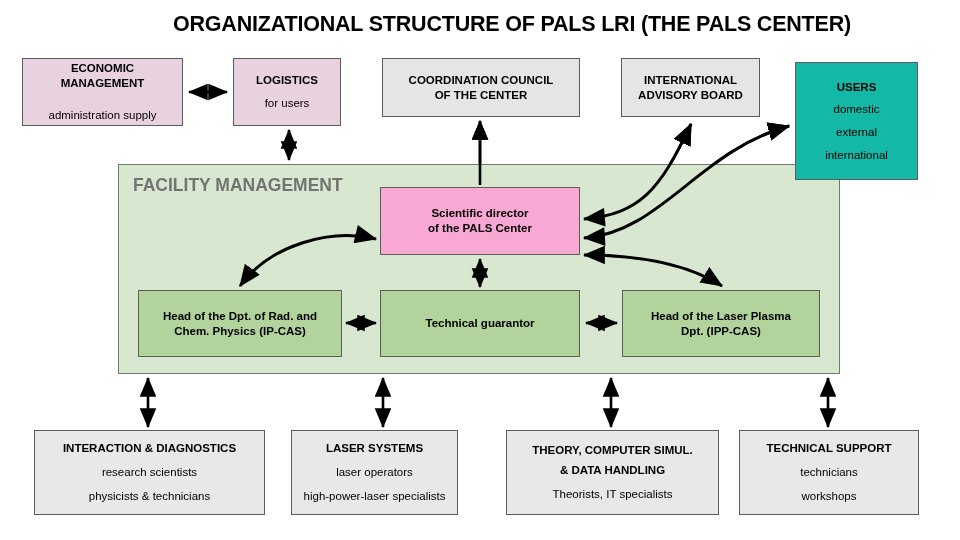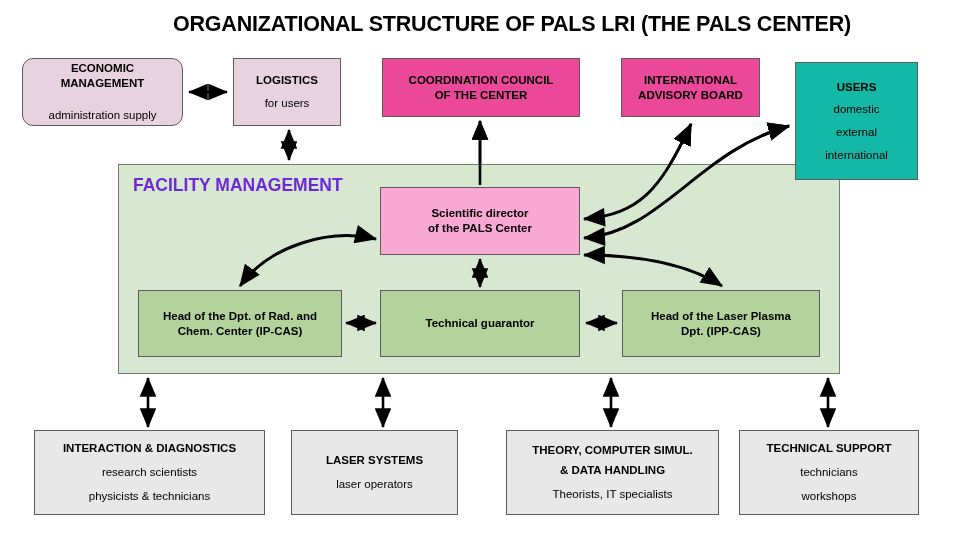--- a/index.html
+++ b/index.html
@@ -14,36 +14,36 @@
   .node{
     position:absolute;box-sizing:border-box;border:1px solid #5c5c5c;
     display:flex;flex-direction:column;align-items:center;justify-content:center;
     text-align:center;color:#000;line-height:1.28;
   }
   .node .hd{font-weight:bold;}
   .node .sub{font-weight:normal;}
 
   
   .pink{background:#e9d2df;}
-  .peach{background:#ec4899;justify-content:center;}
+  .peach{background:#e5e5e5;justify-content:center;}
   .blue{background:#14b8a6;}
   .green-mid{background:#b2d39b;}
   .green-dark{background:#f9a8d4;}
   .grey{background:#e8e8e8;}
 
   .panel{
     position:absolute;box-sizing:border-box;background:#d8e8d0;
     border:1px solid #6d7d67;
   }
   .panel-label{
-    position:absolute;left:14px;top:10px;font-size:17.5px;font-weight:bold;color:#6d28d9;
-  }
-
-  
-  #n-econ{left:22px;top:58px;width:161px;height:68px;font-size:11.5px;border-radius:11px;}
+    position:absolute;left:14px;top:10px;font-size:17.5px;font-weight:bold;color:#737373;
+  }
+
+  
+  #n-econ{left:22px;top:58px;width:161px;height:68px;font-size:11.5px;}
   #n-econ .sub{margin-top:17px;text-align:right;}
   #n-log{left:233px;top:58px;width:108px;height:68px;font-size:11.5px;}
   #n-log .sub{margin-top:8px;}
   #n-cc{left:382px;top:58px;width:198px;height:59px;font-size:11.5px;}
   #n-iab{left:621px;top:58px;width:139px;height:59px;font-size:11.5px;}
   #n-users{left:795px;top:62px;width:123px;height:118px;font-size:11.5px;}
   #n-users .sub{margin-top:8px;}
 
   
   #panel-fm{left:118px;top:164px;width:722px;height:210px;}
@@ -196,41 +196,42 @@
     <span class="sub">international</span>
   </div>
 
   <div class="node green-dark" id="n-dir">
     <span class="hd">Scientific director</span>
     <span class="hd">of the PALS Center</span>
   </div>
 
   <div class="node green-mid" id="n-head-ip">
     <span class="hd">Head of the Dpt. of Rad. and</span>
-    <span class="hd">Chem. Center (IP-CAS)</span>
+    <span class="hd">Chem. Physics (IP-CAS)</span>
   </div>
 
   <div class="node green-mid" id="n-tech">
     <span class="hd">Technical guarantor</span>
   </div>
 
   <div class="node green-mid" id="n-head-ipp">
     <span class="hd">Head of the Laser Plasma</span>
     <span class="hd">Dpt. (IPP-CAS)</span>
   </div>
 
   <div class="node grey" id="n-inter">
     <span class="hd">INTERACTION &amp; DIAGNOSTICS</span>
     <span class="sub">research scientists</span>
     <span class="sub">physicists &amp; technicians</span>
   </div>
 
   <div class="node grey" id="n-laser">
     <span class="hd">LASER SYSTEMS</span>
     <span class="sub">laser operators</span>
+    <span class="sub">high-power-laser specialists</span>
   </div>
 
   <div class="node grey" id="n-theory">
     <span class="hd">THEORY, COMPUTER SIMUL.</span>
     <span class="hd2">&amp; DATA HANDLING</span>
     <span class="sub">Theorists, IT specialists</span>
   </div>
 
   <div class="node grey" id="n-supp">
     <span class="hd">TECHNICAL SUPPORT</span>

